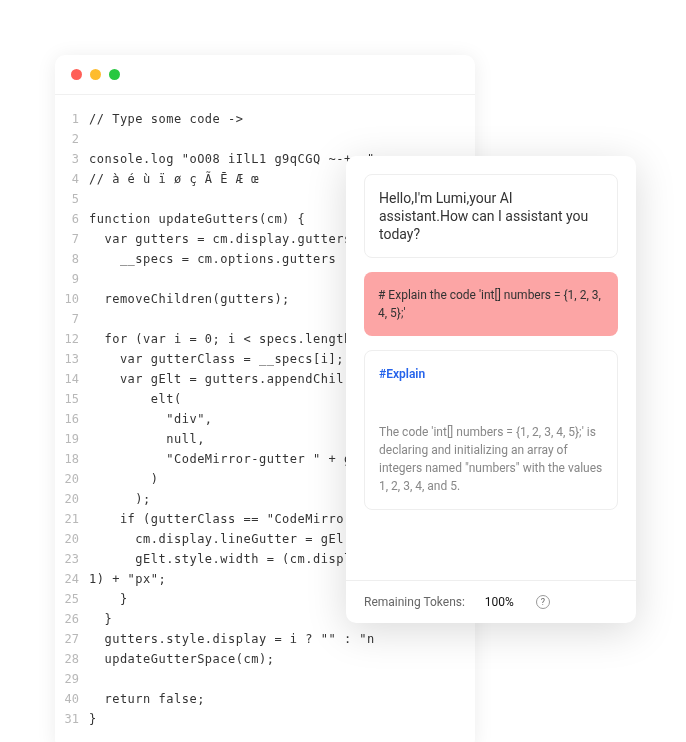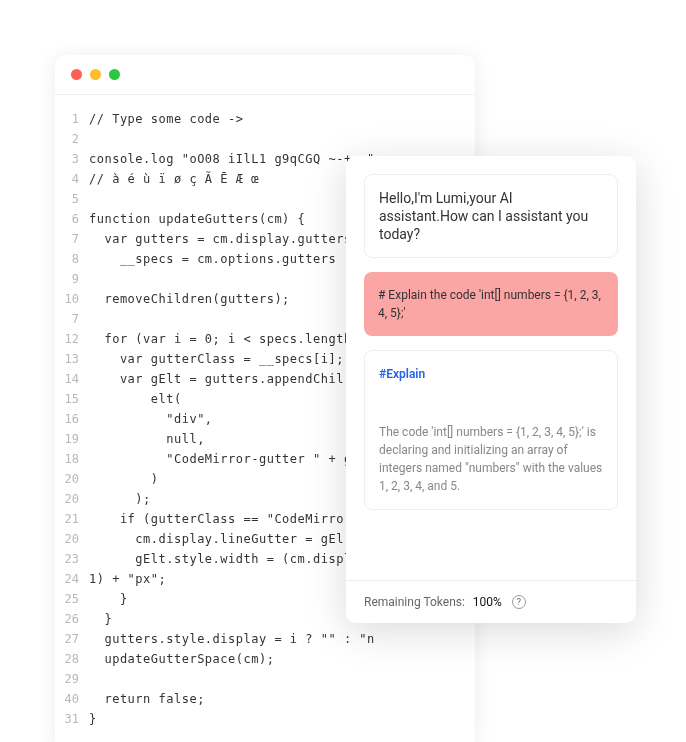--- a/index.html
+++ b/index.html
@@ -114,21 +114,21 @@
   color: #888;
   margin-top: 40px;
 }
 .ai-footer {
   border-top: 1px solid #eee;
   padding: 14px 18px;
   font-size: 12px;
   color: #666;
   display: flex;
   align-items: center;
-  gap: 8px;
+  gap: 20px;
 }
 .token-pct { color: #111; }
 .help-icon {
   width: 14px;
   height: 14px;
   border: 1px solid #999;
   border-radius: 50%;
   display: inline-flex;
   align-items: center;
   justify-content: center;

